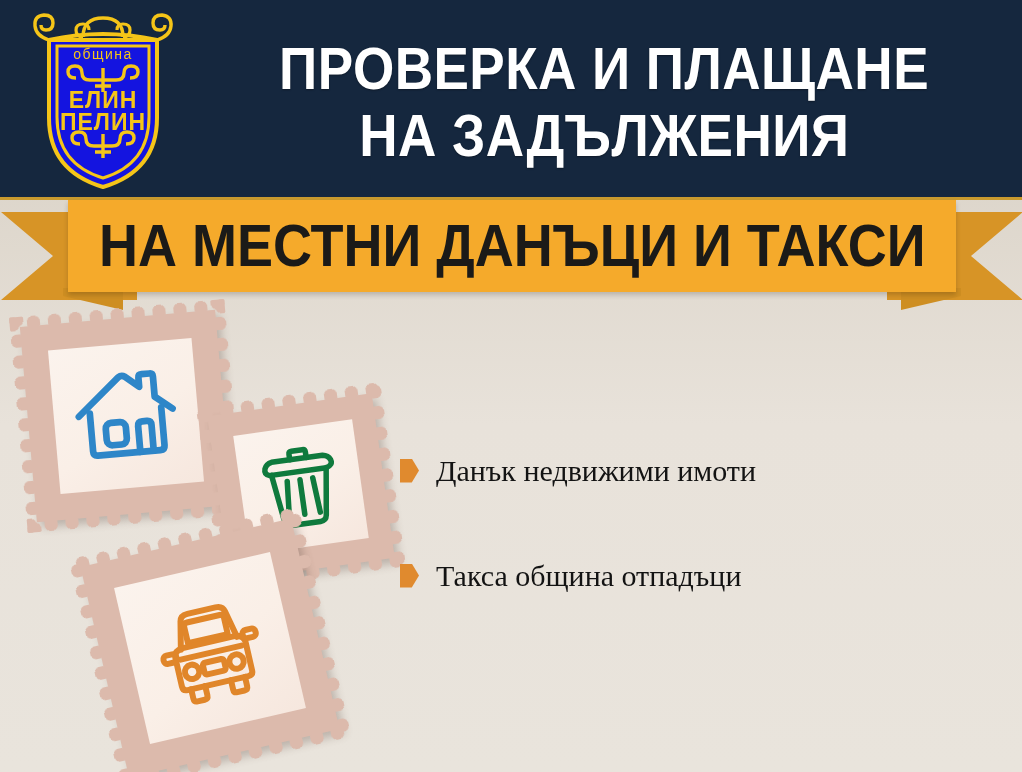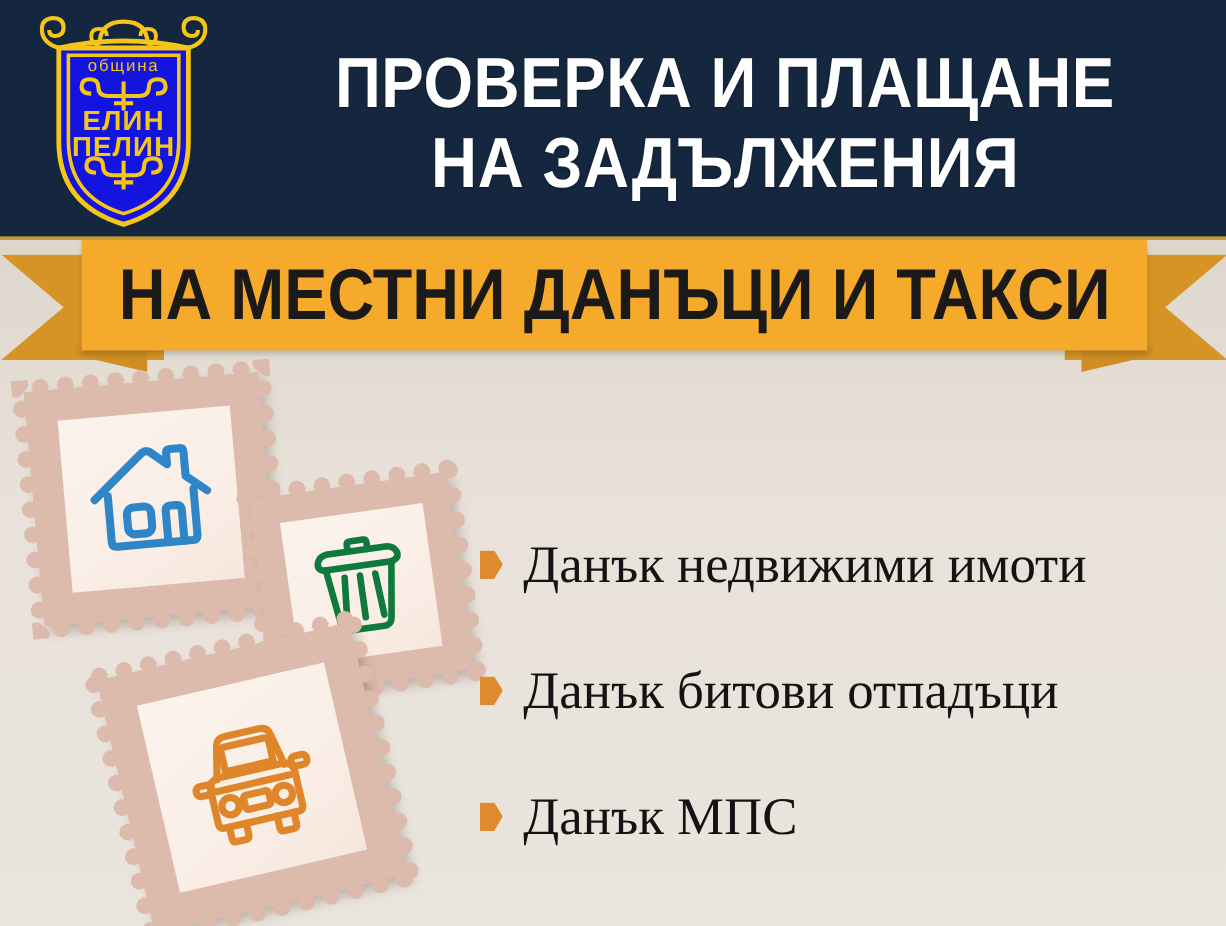--- a/index.html
+++ b/index.html
@@ -116,21 +116,21 @@
   .tax-item{
     display:flex;align-items:center;height:105px;
   }
   .bullet{
     width:19px;height:24px;flex:0 0 19px;margin-right:17px;
     background:#E08A2E;
     clip-path:polygon(0 0, 62% 0, 100% 50%, 62% 100%, 0 100%);
   }
   .tax-label{
     font-family:"Liberation Serif", serif;
-    font-size:44px;
+    font-size:30px;
     color:#131313;
     line-height:1;
     white-space:nowrap;
   }
 </style>
 </head>
 <body>
 
 <div class="poster">
 
@@ -238,21 +238,17 @@
     </div>
   </div>
 
   <div class="tax-list">
     <div class="tax-item">
       <span class="bullet"></span>
       <span class="tax-label">Данък недвижими имоти</span>
     </div>
     <div class="tax-item">
       <span class="bullet"></span>
-      <span class="tax-label">Данък битови отпадъци</span>
-    </div>
-    <div class="tax-item">
-      <span class="bullet"></span>
-      <span class="tax-label">Данък МПС</span>
+      <span class="tax-label">Такса община отпадъци</span>
     </div>
   </div>
 
 </div>
 
 </body></html>

